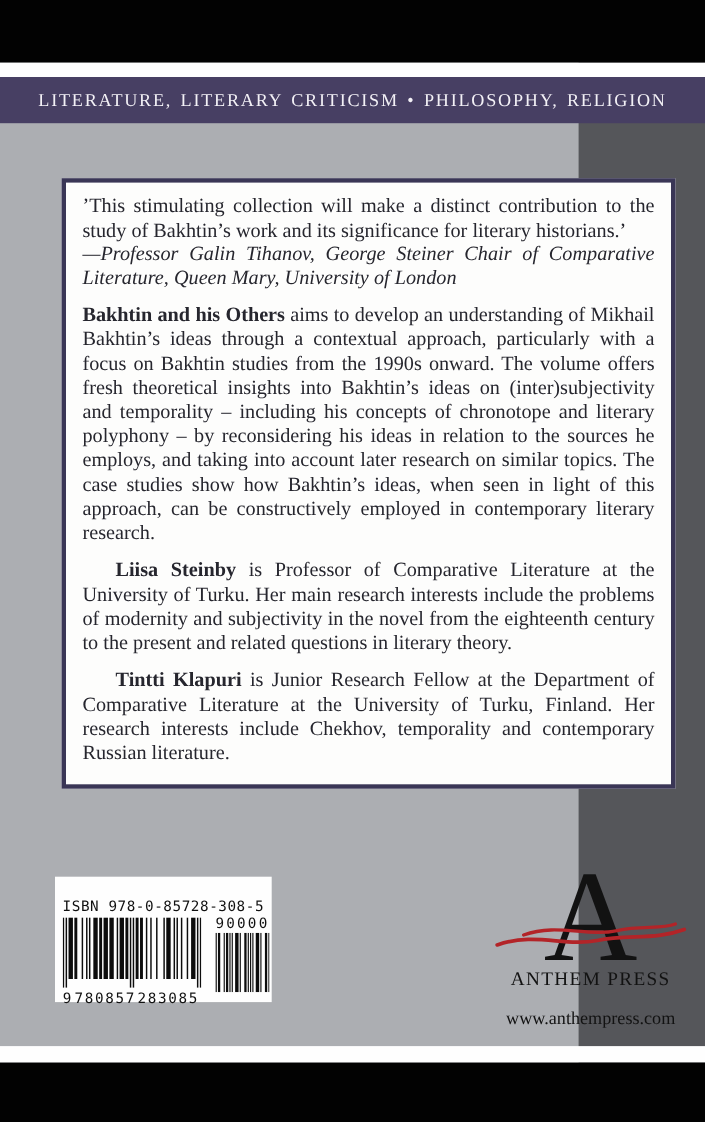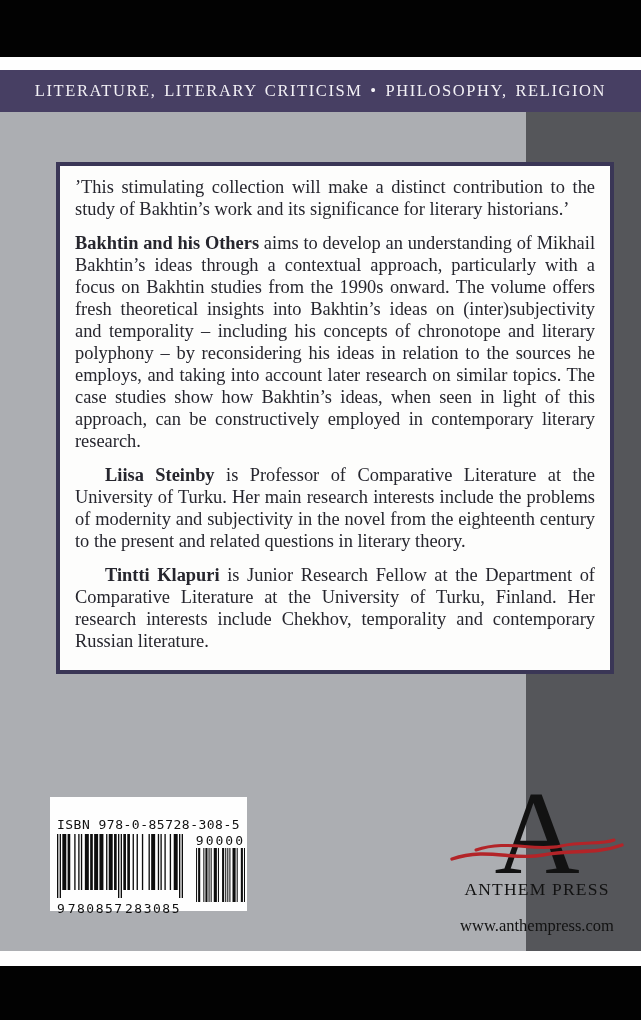--- a/index.html
+++ b/index.html
@@ -55,20 +55,21 @@
   <div class="bar-black top"></div>
   <div class="strip-white top"></div>
 
   <div class="band-purple">
     <span>LITERATURE, LITERARY CRITICISM • PHILOSOPHY, RELIGION</span>
   </div>
 
   <div class="blurb-box">
     <p class="quote">
       <span class="quote-text">’This stimulating collection will make a distinct contribution to the study of Bakhtin’s work and its significance for literary historians.’</span>
+      <span class="quote-attr">—Professor Galin Tihanov, George Steiner Chair of Comparative Literature, Queen Mary, University of London</span>
     </p>
     <p class="para">
       <span class="lead-bi">Bakhtin and his Others</span><span> aims to develop an understanding of Mikhail Bakhtin’s ideas through a contextual approach, particularly with a focus on Bakhtin studies from the 1990s onward. The volume offers fresh theoretical insights into Bakhtin’s ideas on (inter)subjectivity and temporality – including his concepts of chronotope and literary polyphony – by reconsidering his ideas in relation to the sources he employs, and taking into account later research on similar topics. The case studies show how Bakhtin’s ideas, when seen in light of this approach, can be constructively employed in contemporary literary research.</span>
     </p>
     <p class="para">
       <span class="lead-b">Liisa Steinby</span><span> is Professor of Comparative Literature at the University of Turku. Her main research interests include the problems of modernity and subjectivity in the novel from the eighteenth century to the present and related questions in literary theory.</span>
     </p>
     <p class="para">
       <span class="lead-b">Tintti Klapuri</span><span> is Junior Research Fellow at the Department of Comparative Literature at the University of Turku, Finland. Her research interests include Chekhov, temporality and contemporary Russian literature.</span>
     </p>

